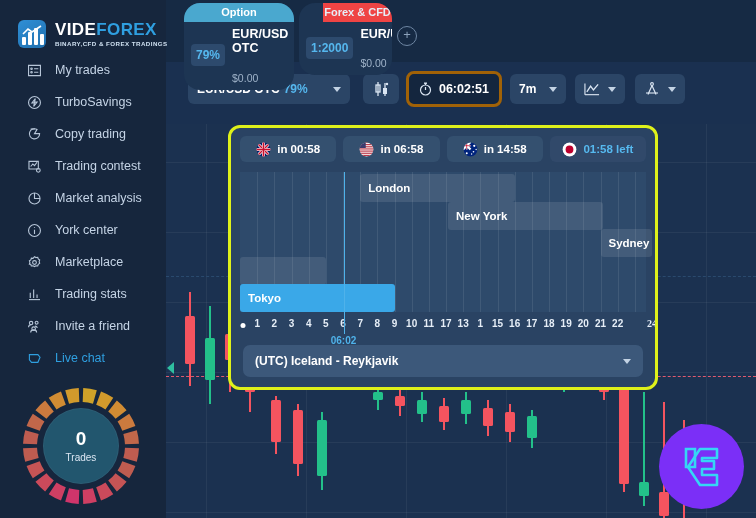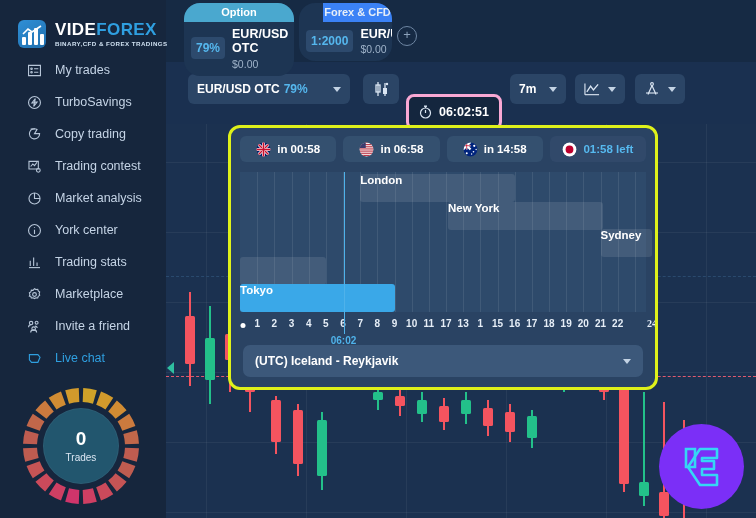--- a/index.html
+++ b/index.html
@@ -111,34 +111,34 @@
     border-radius: 16px;
     overflow: hidden;
     cursor: pointer;
   }
   .asset-card .cap {
     height: 19px; line-height: 19px;
     text-align: center; font-size: 11px; font-weight: bold;
     color: #ffffff;
   }
   .asset-card.opt .cap { background: #4aa8cf; }
-  .asset-card.cfd .cap { background: #3b82f6; color:#e6eef7;margin-left:24px; }
+  .asset-card.cfd .cap { background: #ef4444; color:#e6eef7;margin-left:24px; }
   .asset-card .body {
     display: flex; align-items: center;
     padding: 5px 9px 6px 7px;
   }
   .asset-card .badge {
     background: #2d4a6d; color: #55b7ee;
     font-size: 12px; font-weight: bold;
     border-radius: 4px; padding: 5px 5px;
     margin-right: 7px; line-height: 1;
   }
   .asset-card .meta { line-height: 1.15; }
   .asset-card .pair { font-size: 12.5px; font-weight: bold; color: #ffffff; }
-  .asset-card .amt  { font-size: 10.5px; color: #9fb3c9; margin-top: 2px; }
+  .asset-card .amt  { font-size: 10.5px; color: #9fb3c9; margin-top: 16px; }
   #add-asset {
     position: absolute; left: 231px; top: 26px;
     width: 18px; height: 18px; border-radius: 50%;
     border: 1.3px solid #6e86a3; color: #8ca2bc;
     font-size: 13px; line-height: 15px; text-align: center;
     cursor: pointer;
   }
 
   
   #toolbar {
@@ -161,22 +161,22 @@
     border-right: 4.5px solid transparent;
     border-top: 5px solid #c3d3e4;
     flex: none;
   }
   #tb-asset { left: 22px; width: 162px; justify-content: space-between; }
   #tb-asset .pct { color: #55b7ee; font-weight: bold; margin-left: 4px; }
   #tb-candle { left: 197px; width: 36px; justify-content: center; }
   #tb-timer {
     left: 240px; width: 96px; justify-content: center;
     background: #14263e;
-    border: 3px solid #f9a8d4; border-radius: 8px;
-    top: 9px; height: 36px; gap: 7px; margin-top: 23px;
+    border: 3px solid #a16207; border-radius: 8px;
+    top: 9px; height: 36px; gap: 7px;
   }
   #tb-timer .t { font-size: 12.5px; font-weight: bold; color: #ffffff; }
   #tb-tf { left: 344px; width: 56px; justify-content: space-between; }
   #tb-type { left: 409px; width: 50px; justify-content: space-between; }
   #tb-draw { left: 469px; width: 50px; justify-content: space-between; }
 
   
   #chart {
     position: absolute; left: 166px; top: 124px;
     width: 590px; height: 394px;
@@ -250,21 +250,22 @@
     background: rgba(255,255,255,.09);
   }
   #sess-grid .nowline {
     position: absolute; top: 0; bottom: -22px; width: 1.6px;
     background: #4fb2ea; z-index: 4;
   }
   .sess-bar {
     position: absolute; height: 28px;
     background: rgba(255,255,255,.10);
     border-radius: 3px;
-    display: flex; align-items: flex-start;
+    display: flex; align-items: center;
+    padding-left: 8px;
     font-size: 11.5px; color: #ffffff; font-weight: bold;
     box-sizing: border-box; z-index: 3;
     white-space: nowrap;
   }
   .sess-bar.active { background: #3aa8e8; }
 
   #sess-axis {
     position: relative; margin: 6px 9px 0 9px; height: 16px;
   }
   #sess-axis .tick {
@@ -461,31 +462,31 @@
       </div>
       <div class="nav-item">
         <svg viewBox="0 0 20 20" class="nav-ico" fill="none" stroke="currentColor" stroke-width="1.3">
           <circle cx="10" cy="10" r="7"></circle>
           <path d="M10 9v5M10 6.2v.9"></path>
         </svg>
         <span>York center</span>
       </div>
       <div class="nav-item">
         <svg viewBox="0 0 20 20" class="nav-ico" fill="none" stroke="currentColor" stroke-width="1.3">
+          <path d="M10 3.2l1.8 1 2-.3.6 2 1.7 1.1-.6 2 .6 2-1.7 1.1-.6 2-2-.3-1.8 1-1.8-1-2 .3-.6-2L4 12l.6-2L4 8l1.7-1.1.6-2 2 .3z"></path>
+          <circle cx="10" cy="10" r="2.2"></circle>
+        </svg>
+        <span>Marketplace</span>
+      </div>
+      <div class="nav-item">
+        <svg viewBox="0 0 20 20" class="nav-ico" fill="none" stroke="currentColor" stroke-width="1.3">
           <path d="M5 14V8M9 14V4M13 14v-4"></path>
           <path d="M3.5 16h13"></path>
         </svg>
         <span>Trading stats</span>
-      </div>
-      <div class="nav-item">
-        <svg viewBox="0 0 20 20" class="nav-ico" fill="none" stroke="currentColor" stroke-width="1.3">
-          <path d="M10 3.2l1.8 1 2-.3.6 2 1.7 1.1-.6 2 .6 2-1.7 1.1-.6 2-2-.3-1.8 1-1.8-1-2 .3-.6-2L4 12l.6-2L4 8l1.7-1.1.6-2 2 .3z"></path>
-          <circle cx="10" cy="10" r="2.2"></circle>
-        </svg>
-        <span>Marketplace</span>
       </div>
       <div class="nav-item">
         <svg viewBox="0 0 20 20" class="nav-ico" fill="none" stroke="currentColor" stroke-width="1.3">
           <circle cx="6" cy="6" r="2"></circle>
           <circle cx="12.5" cy="5.5" r="1.7"></circle>
           <circle cx="9" cy="12.5" r="2.1"></circle>
           <path d="M3 11c0-2 1.4-3 3-3M10.5 9.5c1.6 0 2.6 1 2.6 2.4M5.5 17c0-2 1.5-3 3.5-3s3.5 1 3.5 3"></path>
         </svg>
         <span>Invite a friend</span>
       </div>

